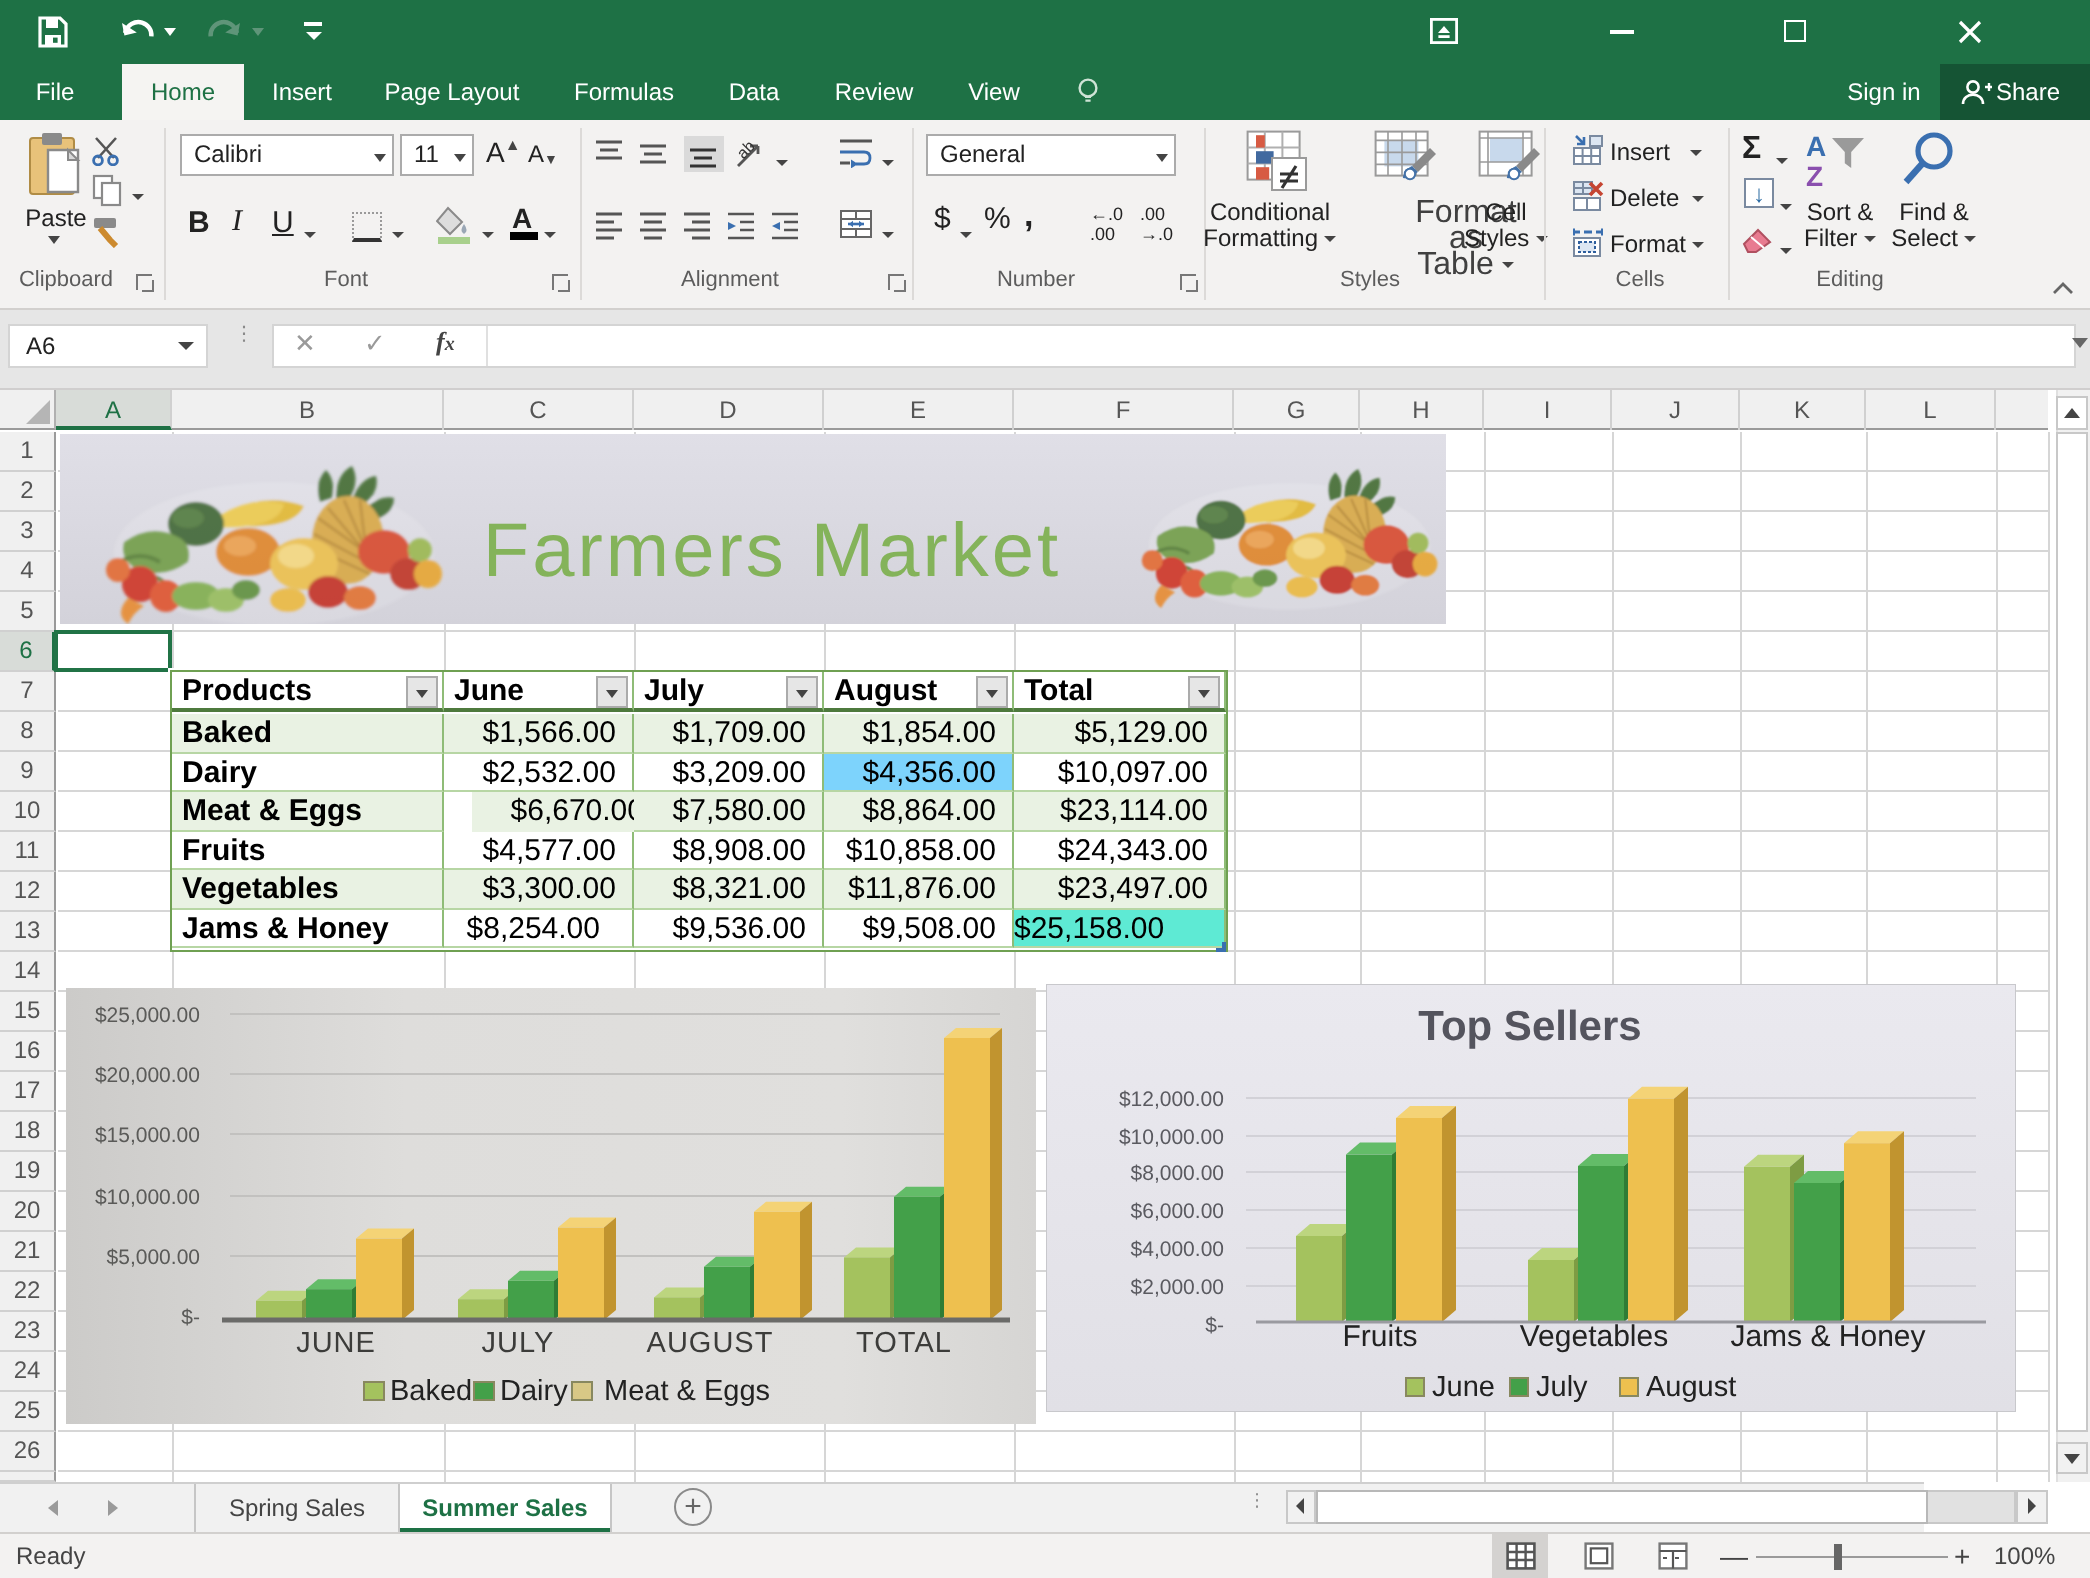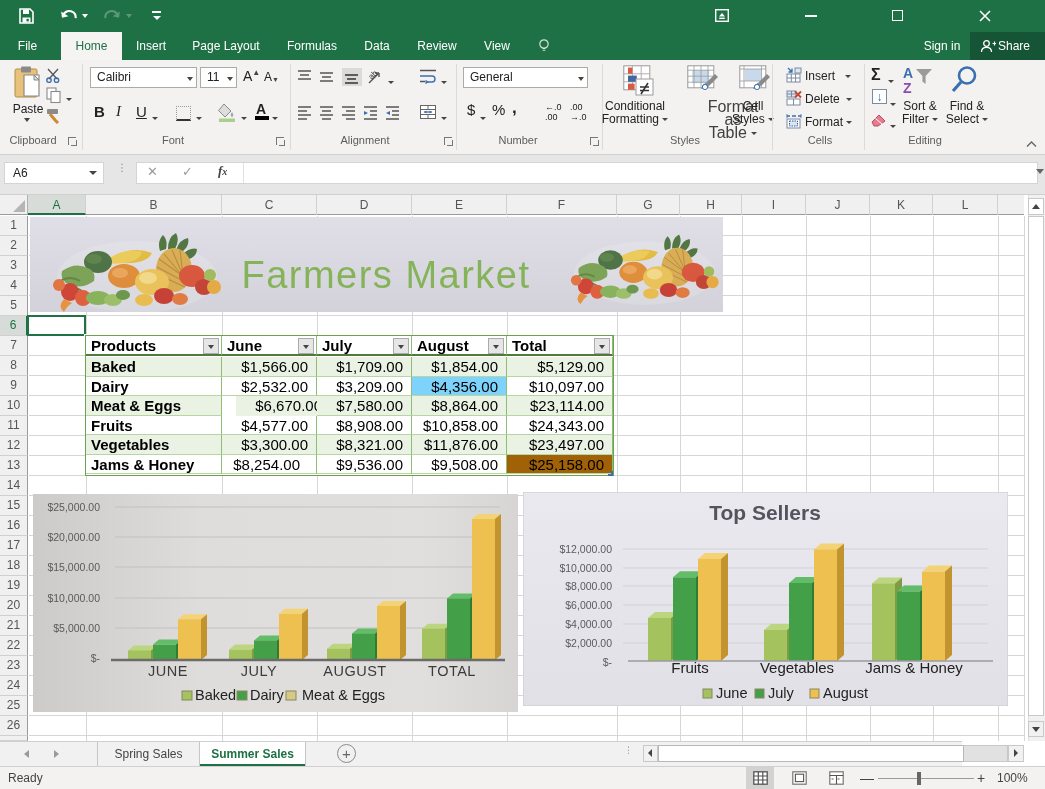--- a/index.html
+++ b/index.html
@@ -523,21 +523,21 @@
 <div class="tcell" style="left:507px;top:220.5px;width:106px;height:19.5px;background:#fff;border-right:1px solid #8fbc77;border-bottom:1px solid #b7d6a4;text-align:right;padding-right:8px">$24,343.00</div>
 <div class="tcell" style="left:86px;top:240.0px;width:136px;height:19.5px;background:#e9f2e3;border-right:1px solid #8fbc77;border-bottom:1px solid #b7d6a4;padding-left:5px;font-weight:bold">Vegetables</div>
 <div class="tcell" style="left:222px;top:240.0px;width:95px;height:19.5px;background:#e9f2e3;border-right:1px solid #8fbc77;border-bottom:1px solid #b7d6a4;text-align:right;padding-right:8px">$3,300.00</div>
 <div class="tcell" style="left:317px;top:240.0px;width:95px;height:19.5px;background:#e9f2e3;border-right:1px solid #8fbc77;border-bottom:1px solid #b7d6a4;text-align:right;padding-right:8px">$8,321.00</div>
 <div class="tcell" style="left:412px;top:240.0px;width:95px;height:19.5px;background:#e9f2e3;border-right:1px solid #8fbc77;border-bottom:1px solid #b7d6a4;text-align:right;padding-right:8px">$11,876.00</div>
 <div class="tcell" style="left:507px;top:240.0px;width:106px;height:19.5px;background:#e9f2e3;border-right:1px solid #8fbc77;border-bottom:1px solid #b7d6a4;text-align:right;padding-right:8px">$23,497.00</div>
 <div class="tcell" style="left:86px;top:259.5px;width:136px;height:19.5px;background:#fff;border-right:1px solid #8fbc77;border-bottom:1px solid #b7d6a4;padding-left:5px;font-weight:bold">Jams &amp; Honey</div>
 <div class="tcell" style="left:222px;top:259.5px;width:95px;height:19.5px;background:#fff;border-right:1px solid #8fbc77;border-bottom:1px solid #b7d6a4;text-align:right;padding-right:16px">$8,254.00</div>
 <div class="tcell" style="left:317px;top:259.5px;width:95px;height:19.5px;background:#fff;border-right:1px solid #8fbc77;border-bottom:1px solid #b7d6a4;text-align:right;padding-right:8px">$9,536.00</div>
 <div class="tcell" style="left:412px;top:259.5px;width:95px;height:19.5px;background:#fff;border-right:1px solid #8fbc77;border-bottom:1px solid #b7d6a4;text-align:right;padding-right:8px">$9,508.00</div>
-<div class="tcell" style="left:507px;top:259.5px;width:106px;height:19.5px;background:#a16207;border-right:1px solid #8fbc77;border-bottom:1px solid #b7d6a4;text-align:right;padding-right:8px">$25,158.00</div>
+<div class="tcell" style="left:507px;top:259.5px;width:106px;height:19.5px;background:#5eead4;border-right:1px solid #8fbc77;border-bottom:1px solid #b7d6a4;text-align:left;padding-right:8px">$25,158.00</div>
 <div class="abs" style="left:608px;top:276px;width:5px;height:5px;border-right:2px solid #3a6fb0;border-bottom:2px solid #3a6fb0"></div>
 <div id="lchart" class="abs" style="left:33px;top:299px;width:485px;height:218px"><svg width="485" height="218" viewBox="0 0 485 218">
 <defs>
           <linearGradient id="lbg" x1="0" y1="0" x2="1" y2="0">
             <stop offset="0" stop-color="#cccbc9"></stop>
             <stop offset="0.35" stop-color="#dedddb"></stop>
             <stop offset="0.8" stop-color="#e0dfdd"></stop>
             <stop offset="1" stop-color="#d6d5d3"></stop>
           </linearGradient>
         </defs>

